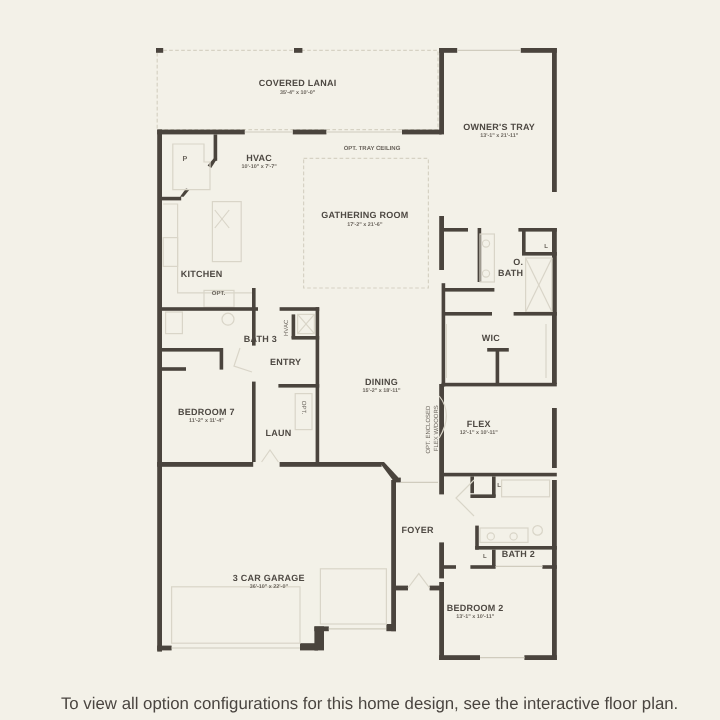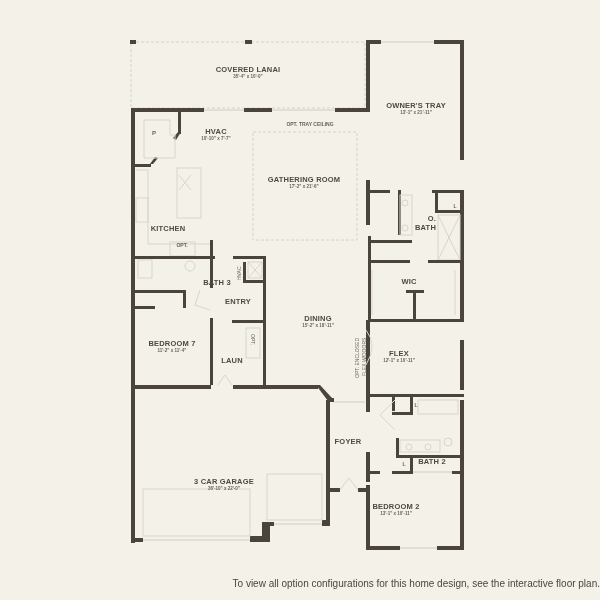--- a/index.html
+++ b/index.html
@@ -8,21 +8,21 @@
   #plan { position:absolute; left:0; top:0; width:600px; height:600px; }
   .wall { fill:#4a443d; }
   .thin { stroke:#d9d5c8; stroke-width:1; fill:none; }
   .dash { stroke:#d6d2c4; stroke-width:1; fill:none; stroke-dasharray:3 2; }
   .win  { stroke:#d0ccbe; stroke-width:1; fill:#f7f5ee; }
   .lbl { position:absolute; text-align:center; transform:translateX(-50%); white-space:nowrap;font-weight:bold; }
   .name { font-size:7.5px; letter-spacing:0.2px; color:#4e4943; }
   .dim  { font-size:4.5px; color:#6a645c; }
   .small{ font-size:5px; color:#6a645c; }
   .vert { position:absolute; font-size:5px; color:#6a645c; white-space:nowrap; transform-origin:left top; }
-  .caption { position:absolute; left:16px; right:0; top:578px; text-align:right; font-size:10px; color:#4a4540; }
+  .caption { position:absolute; left:16px; right:0; top:578px; text-align:center; font-size:14px; color:#4a4540; }
 </style>
 </head>
 <body>
 
 <svg id="plan" viewBox="0 0 600 600">
 
   <rect class="dash" x="131" y="42" width="234" height="66"></rect>
   <rect class="wall" x="130" y="40" width="6" height="4"></rect>
   <rect class="wall" x="245" y="40" width="7" height="4"></rect>
 

